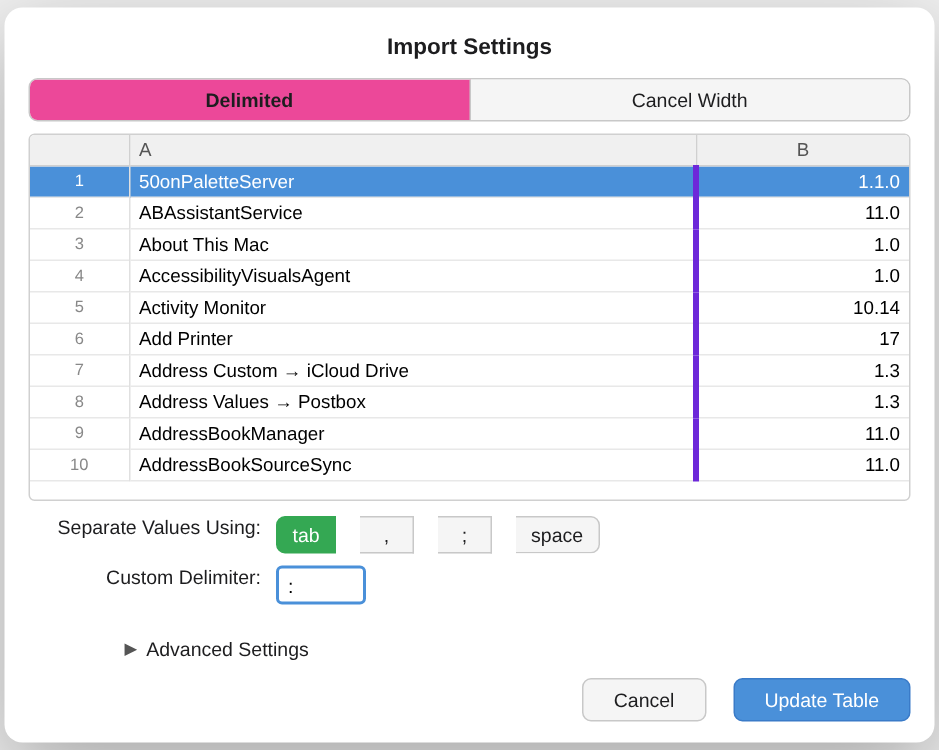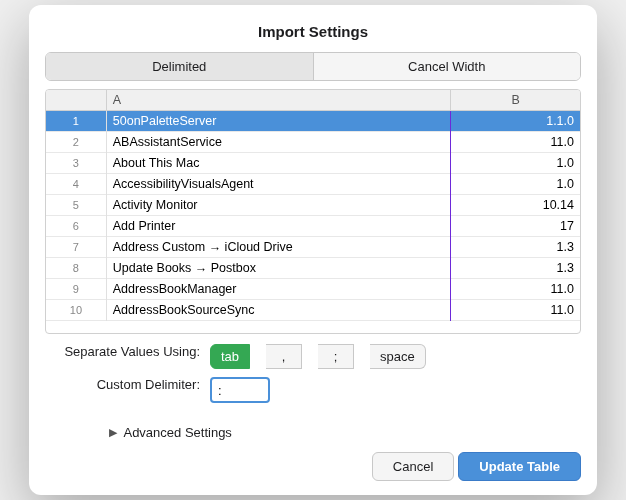--- a/index.html
+++ b/index.html
@@ -10,21 +10,21 @@
       align-items: center;
       justify-content: center;
       width: 626px;
       height: 500px;
       overflow: hidden;
     }
     .dialog {
       background: #ffffff;
       border-radius: 12px;
       box-shadow: 0 20px 60px rgba(0,0,0,0.3);
-      width: 568px;
+      width: 620px;
       height: 490px;
       display: flex;
       flex-direction: column;
       overflow: hidden;
     }
     .dialog-title {
       text-align: center;
       font-size: 15px;
       font-weight: 600;
       padding: 18px 0 12px 0;
@@ -41,22 +41,22 @@
       flex: 1;
       text-align: center;
       padding: 6px 0;
       font-size: 13px;
       color: #1d1d1f;
       cursor: pointer;
       background: #f5f5f5;
       user-select: none;
     }
     .tab.active {
-      background: #e5e5e5;
-      font-weight: 400;
+      background: #ec4899;
+      font-weight: 700;
     }
     .tab:first-child {
       border-right: 1px solid #c8c8c8;
     }
     .table-wrapper {
       flex: 1;
       overflow: hidden;
       margin: 8px 16px 0 16px;
       border: 1px solid #d0d0d0;
       border-radius: 4px;
@@ -104,21 +104,21 @@
     td {
       padding: 3px 6px;
     }
     td:first-child {
       text-align: center;
       color: #888;
       border-right: 1px solid #e0e0e0;
       font-size: 11px;
     }
     td:nth-child(2) {
-      border-right: 1px solid #6d28d9;
+      border-right: 4px solid #6d28d9;
     }
     td:nth-child(3) {
       text-align: right;
       padding-left: 16px;
     }
     tbody tr.highlighted td {
       color: white;
     }
     .controls {
       padding: 10px 16px;
@@ -186,40 +186,40 @@
     }
     .advanced-label {
       font-size: 13px;
       color: #1d1d1f;
       font-weight: 500;
     }
     .dialog-footer {
       display: flex;
       justify-content: flex-end;
       padding: 8px 16px 14px 16px;
-      gap: 4px;
+      gap: 18px;
       align-items: flex-end;
     }
     .btn {
       padding: 6px 20px;
       font-size: 13px;
       border-radius: 6px;
       border: 1px solid #c8c8c8;
       cursor: pointer;
       font-weight: 400;
     }
     .btn-cancel {
       background: #f5f5f5;
       color: #1d1d1f;
     }
     .btn-primary {
       background: #4a90d9;
       color: white;
       border-color: #3a7bc8;
-      font-weight: 700;
+      font-weight: 400;
     }
   </style>
 </head>
 <body>
 
 <div class="dialog">
   <div class="dialog-title">Import Settings</div>
 
   <div class="tab-bar">
     <div class="tab active">Delimited</div>
@@ -267,21 +267,21 @@
       <td>Add Printer</td>
       <td>17</td>
     </tr>
             <tr>
       <td>7</td>
       <td>Address Custom → iCloud Drive</td>
       <td>1.3</td>
     </tr>
             <tr>
       <td>8</td>
-      <td>Update Books → Postbox</td>
+      <td>Address Values → Postbox</td>
       <td>1.3</td>
     </tr>
             <tr>
       <td>9</td>
       <td>AddressBookManager</td>
       <td>11.0</td>
     </tr>
             <tr>
       <td>10</td>
       <td>AddressBookSourceSync</td>

